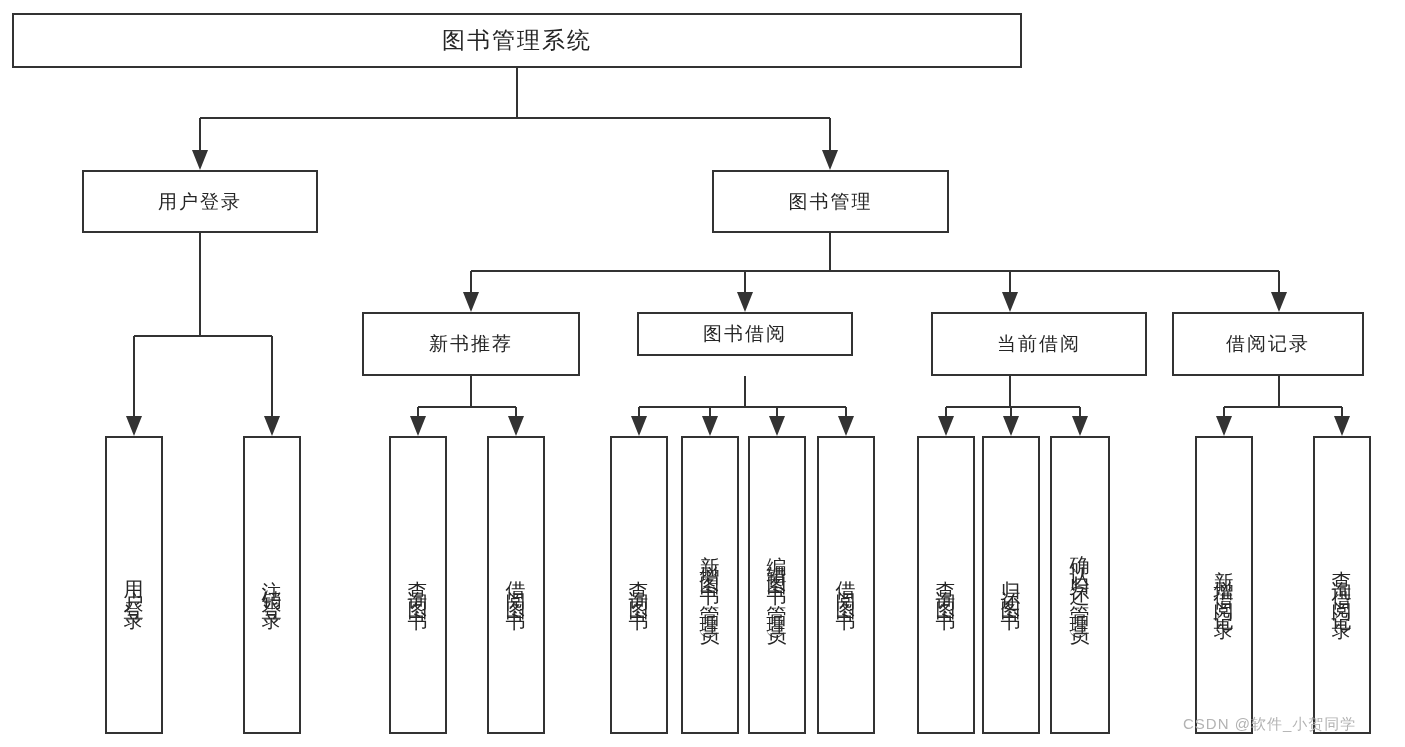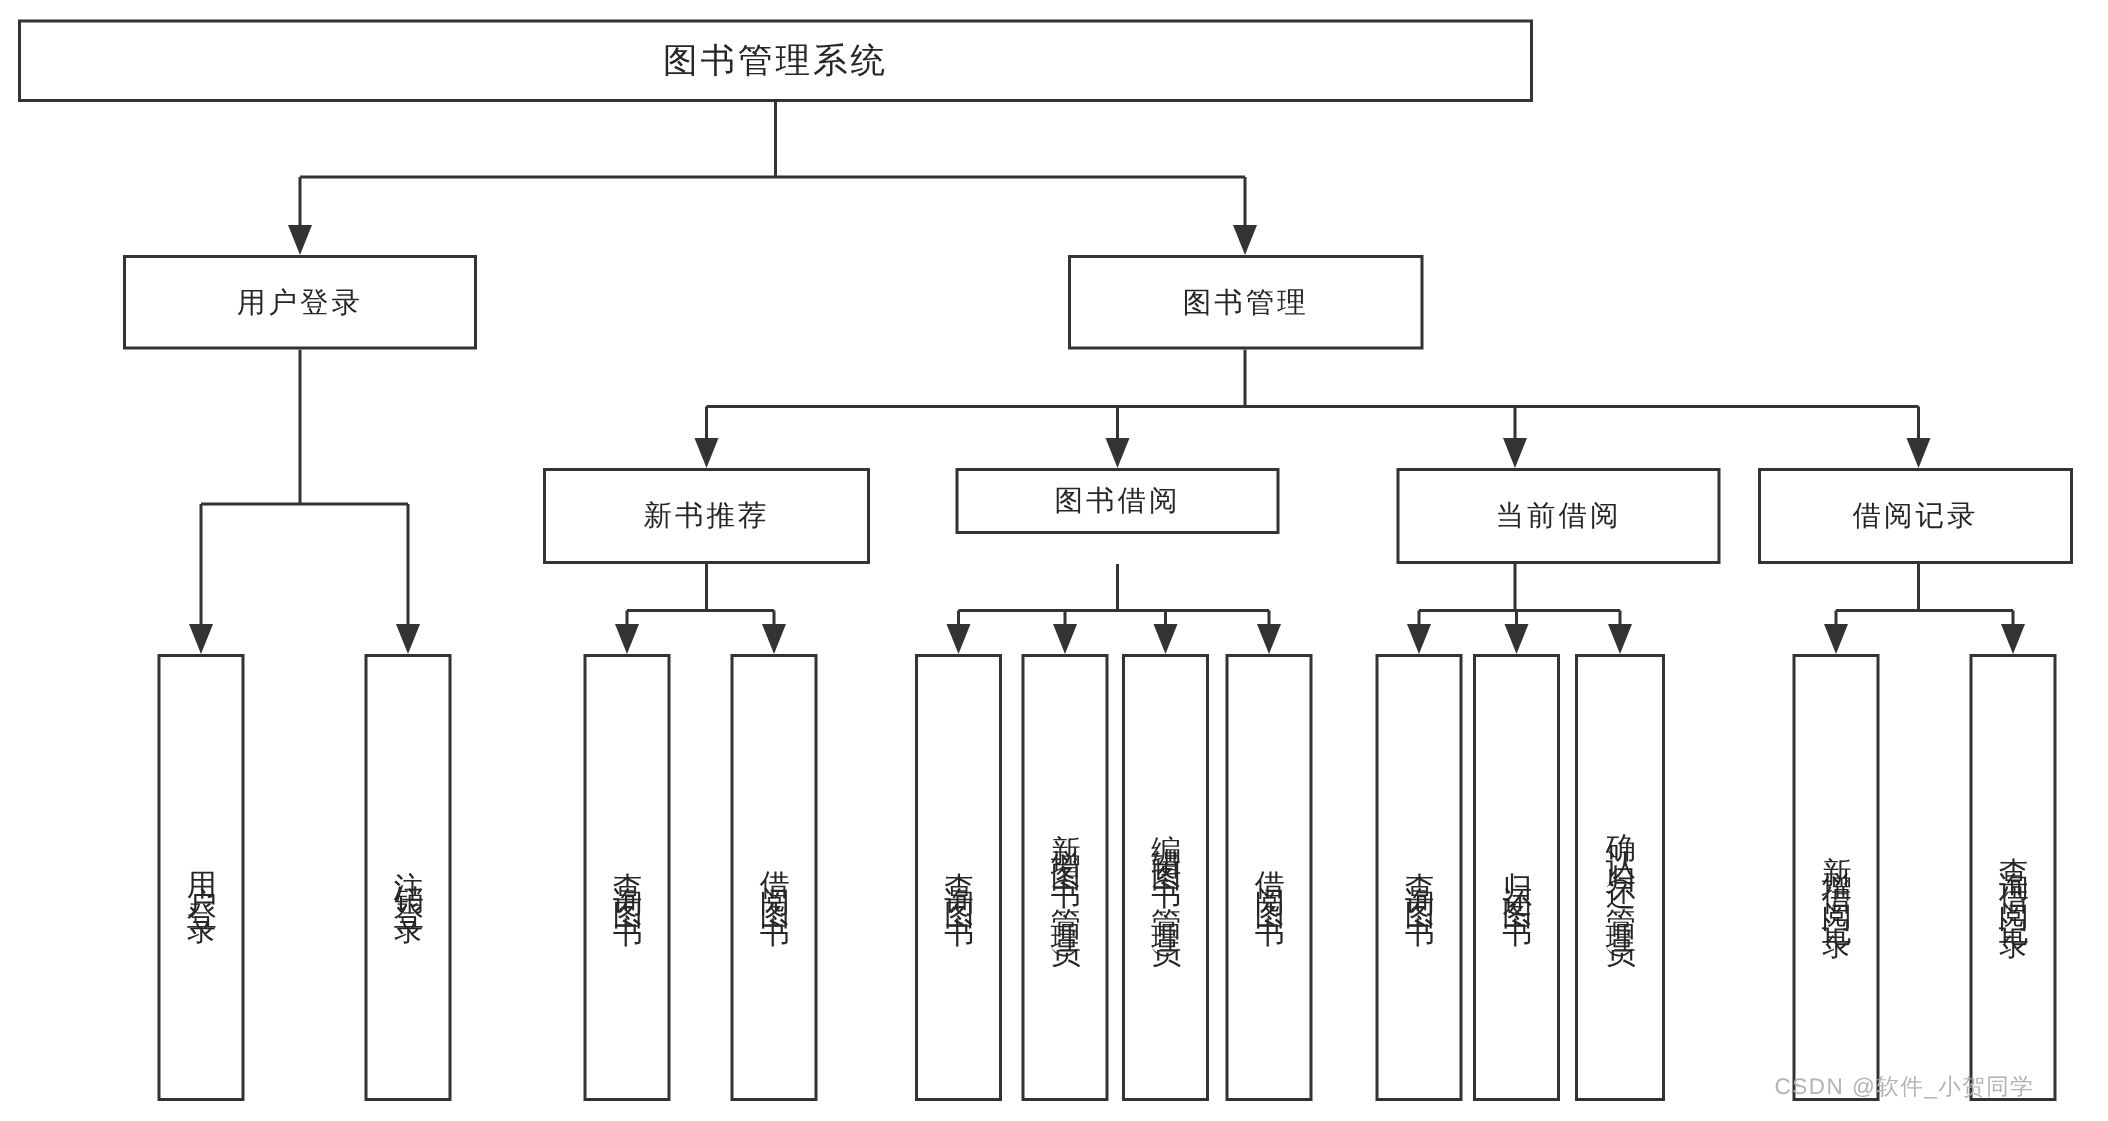--- a/index.html
+++ b/index.html
@@ -118,21 +118,21 @@
   </svg>
 
   <div class="node h root" style="left:12px; top:13px; width:1010px; height:55px;">图书管理系统</div>
 
   <div class="node h" style="left:82px; top:170px; width:236px; height:63px;">用户登录</div>
   <div class="node h" style="left:712px; top:170px; width:237px; height:63px;">图书管理</div>
 
   <div class="node h" style="left:362px; top:312px; width:218px; height:64px;">新书推荐</div>
   <div class="node h" style="left:637px; top:312px; width:216px; height:44px;">图书借阅</div>
   <div class="node h" style="left:902px; top:312px; width:216px; height:64px;margin-left:29px;">当前借阅</div>
-  <div class="node h" style="left:1172px; top:312px; width:210px; height:64px;">借阅记录</div>
+  <div class="node h" style="left:1172px; top:312px; width:192px; height:64px;">借阅记录</div>
 
   <div class="node v" style="left:105px; top:436px; width:58px; height:298px;">用户登录</div>
   <div class="node v" style="left:243px; top:436px; width:58px; height:298px;">注销登录</div>
 
   <div class="node v" style="left:389px; top:436px; width:58px; height:298px;">查询图书</div>
   <div class="node v" style="left:487px; top:436px; width:58px; height:298px;">借阅图书</div>
 
   <div class="node v" style="left:610px; top:436px; width:58px; height:298px;">查询图书</div>
   <div class="node v" style="left:681px; top:436px; width:58px; height:298px;">新增图书（管理员）</div>
   <div class="node v" style="left:748px; top:436px; width:58px; height:298px;">编辑图书（管理员）</div>

